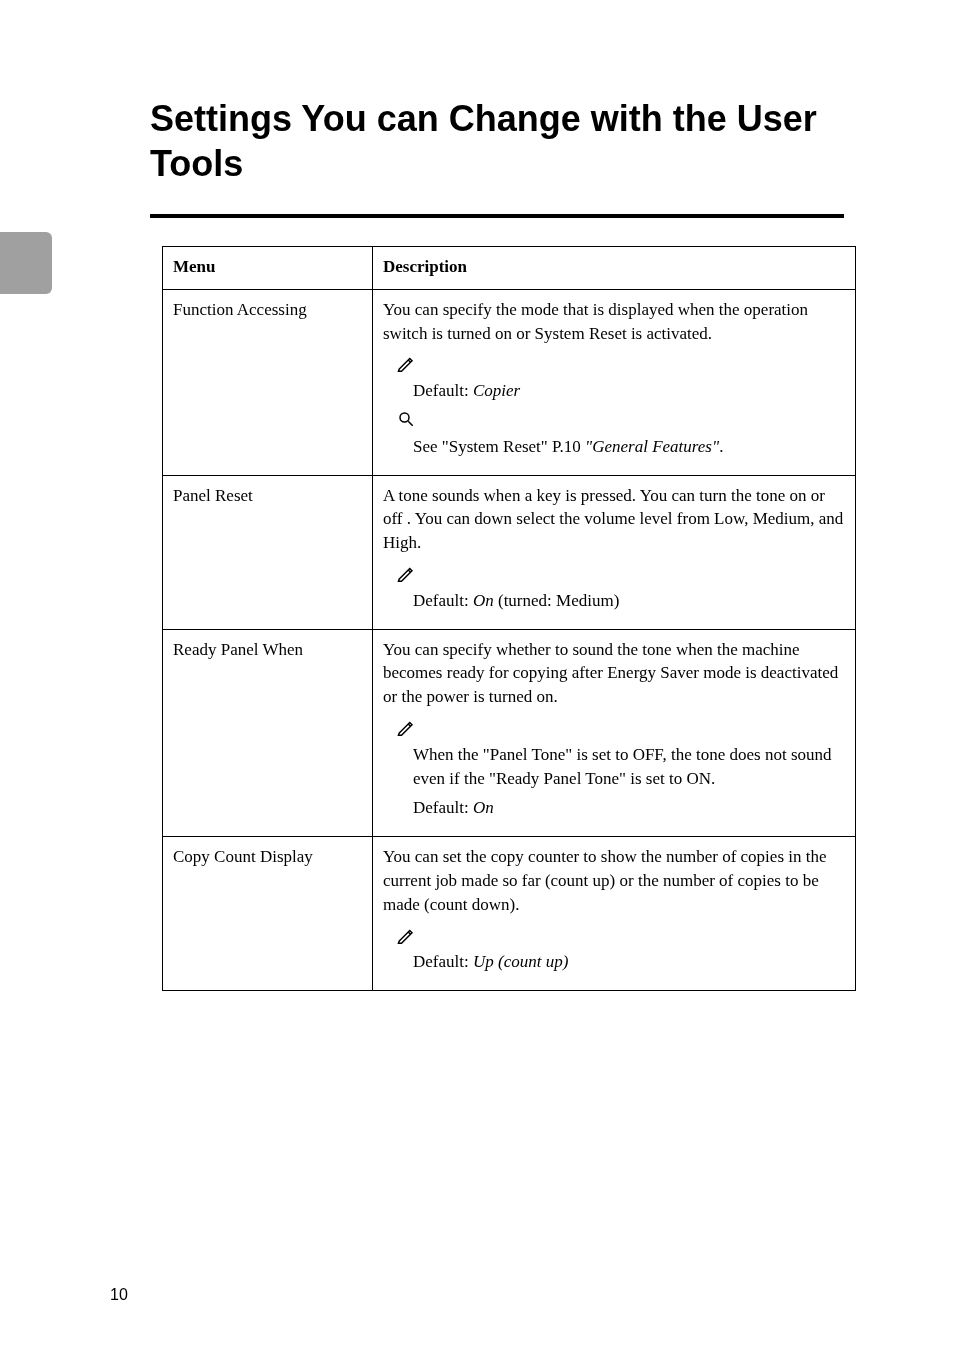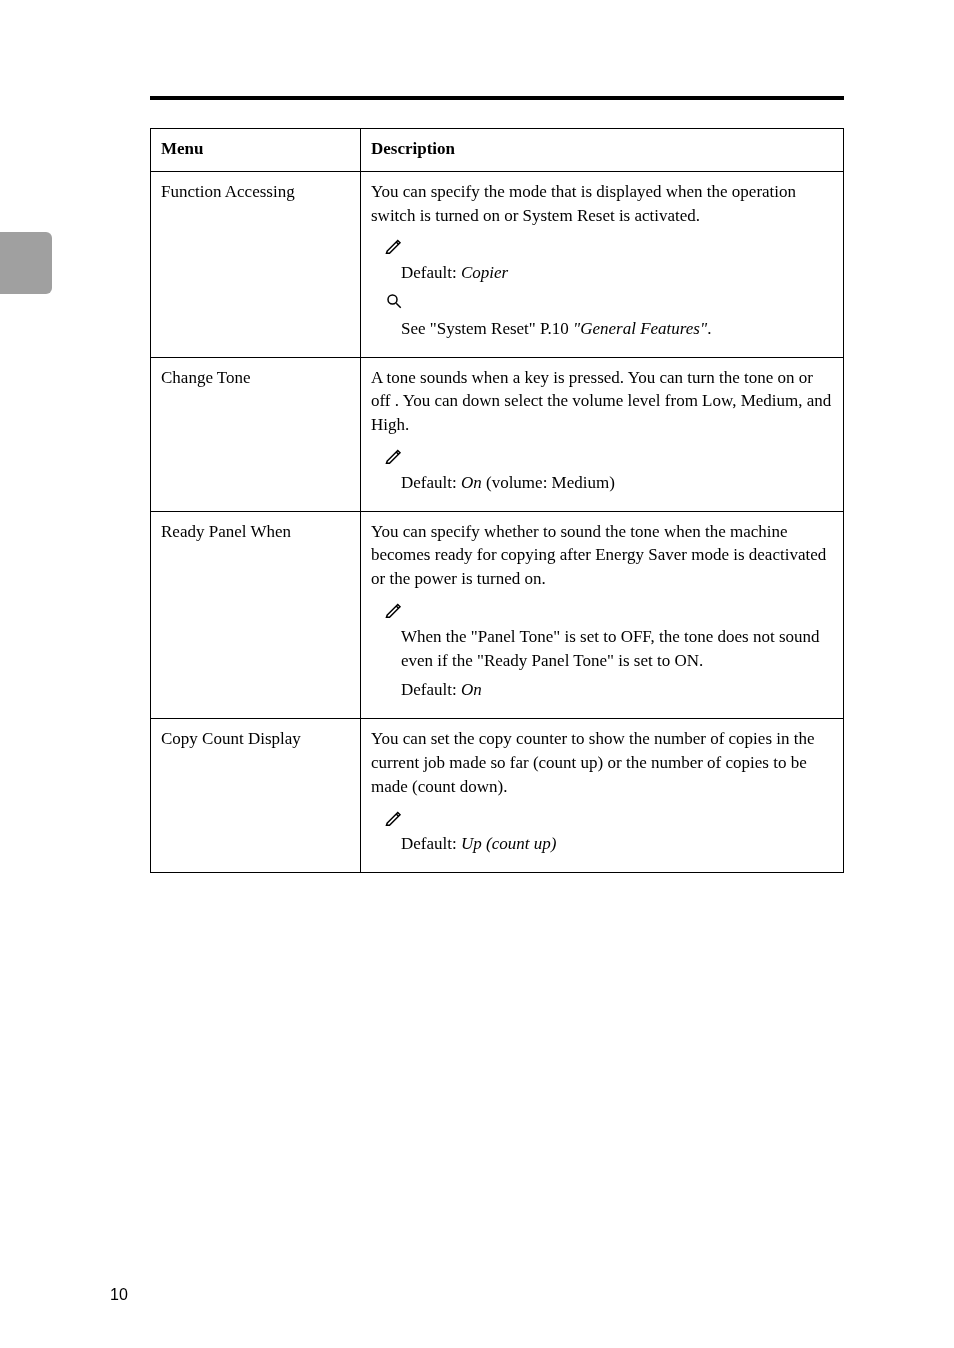--- a/index.html
+++ b/index.html
@@ -51,20 +51,21 @@
   .section-rule {
     border: none;
     border-top: 4px solid #000;
     margin: 0 0 28px 0;
   }
   table.main {
     width: 100%;
     border-collapse: collapse;
     font-size: 17px;
     line-height: 1.4;
+    margin-left: 12px;
   }
   table.main th, table.main td {
     border: 1.5px solid #000;
     padding: 8px 10px 10px 10px;
     vertical-align: top;
     text-align: left;
   }
   table.main th {
     font-weight: 700;
   }
@@ -93,20 +94,21 @@
     font-size: 16px;
   }
   svg.icon { display: inline-block; vertical-align: -2px; }
 </style>
 </head>
 <body>
 
 <div class="page">
   <div class="side-tab"></div>
 
+  <h1 class="title">Settings You can Change with the User Tools</h1>
 
 
   <hr class="section-rule">
 
   <table class="main">
     <thead>
       <tr>
         <th>Menu</th>
         <th>Description</th>
       </tr>
@@ -136,32 +138,32 @@
               </svg>
             </span>
             <span class="ref-line">
               <span>See "System Reset" </span><span>P.10 </span><em>"General Features"</em><span>.</span>
             </span>
           </div>
         </td>
       </tr>
 
       <tr>
-        <td>Change Tone</td>
+        <td>Panel Reset</td>
         <td>
           <p class="cell-para">A tone sounds when a key is pressed. You can turn the tone on or off . You can down select the volume level from Low, Medium, and High.</p>
           <div class="note-block">
             <span class="note-icon">
               <svg class="icon" width="18" height="18" viewBox="0 0 24 24" fill="none" stroke="#000" stroke-width="2">
                 <path d="M3 20 L17 6 L20 9 L6 23 L2 23 Z"></path>
                   <path d="M15 8 L18 11"></path>
               </svg>
             </span>
             <span class="note-line">
-              <span>Default: </span><em>On</em><span> (volume: Medium)</span>
+              <span>Default: </span><em>On</em><span> (turned: Medium)</span>
             </span>
           </div>
         </td>
       </tr>
 
       <tr>
         <td>Ready Panel When</td>
         <td>
           <p class="cell-para">You can specify whether to sound the tone when the machine becomes ready for copying after Energy Saver mode is deactivated or the power is turned on.</p>
           <div class="note-block">

